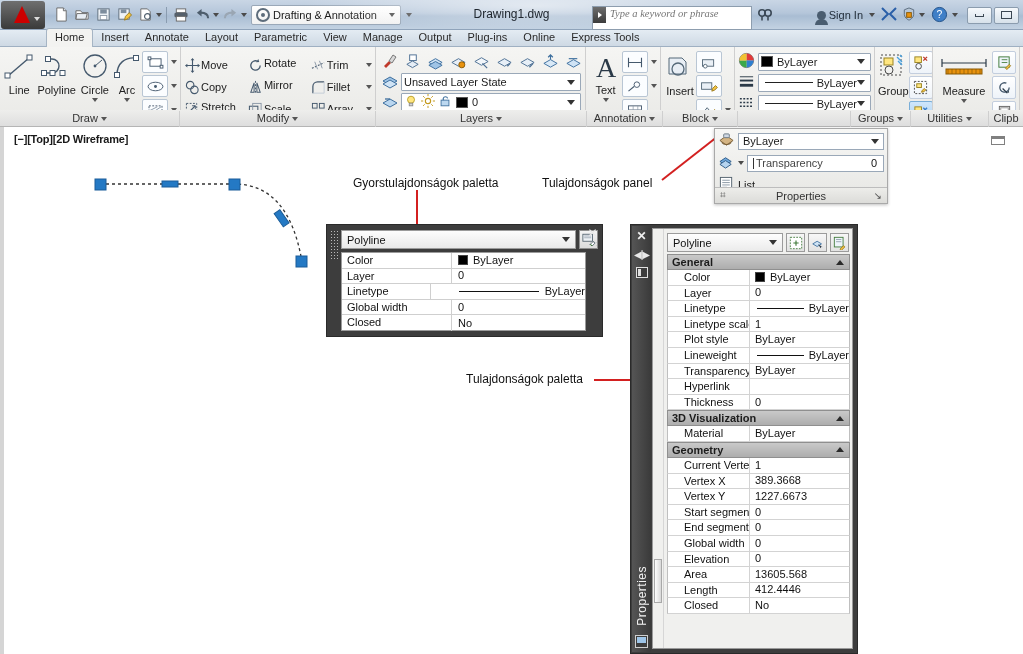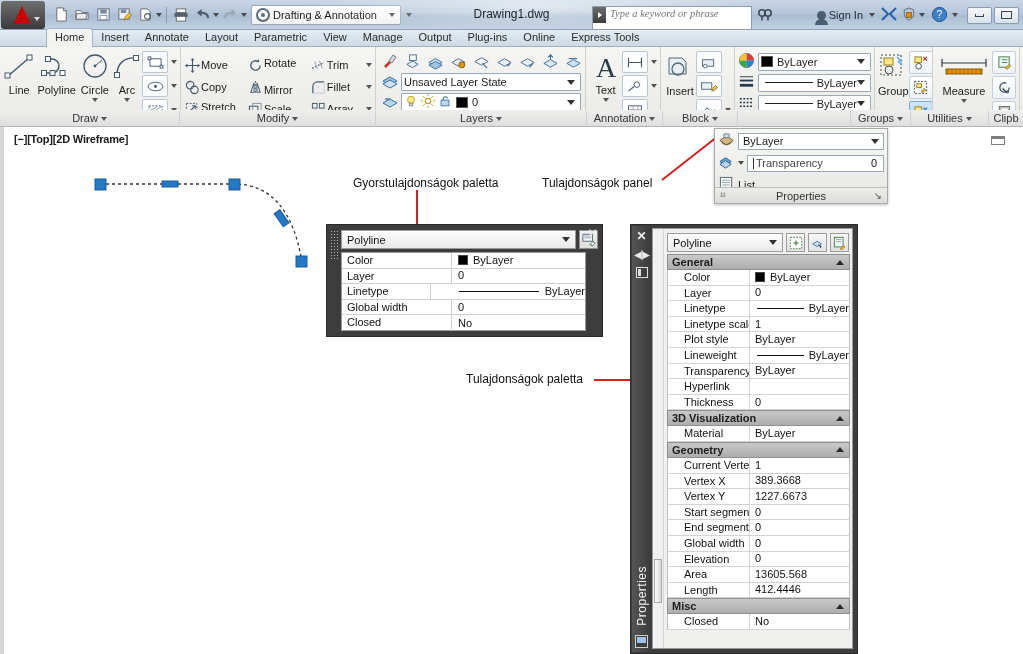--- a/index.html
+++ b/index.html
@@ -615,21 +615,21 @@
       <div class="smallrow">
         <div style="display:flex;align-items:center;width:62px">
           <span class="ic">
             <svg width="15" height="15" viewBox="0 0 16 16">
                 <circle cx="5.5" cy="5.5" r="4" fill="none" stroke="#45596d" stroke-width="1.2"></circle>
                 <circle cx="10" cy="10.5" r="4" fill="none" stroke="#45596d" stroke-width="1.2"></circle>
               </svg>
           </span>
           <span>Copy</span>
         </div>
-        <div style="display:flex;align-items:flex-end;width:62px">
+        <div style="display:flex;align-items:flex-start;width:62px">
           <span class="ic">
             <svg width="15" height="15" viewBox="0 0 16 16">
                 <path d="M8 1v14" stroke="#45596d" stroke-dasharray="2 1.5"></path>
                 <path d="M6.5 3L3 13h3.5zM9.5 3L13 13H9.5z" fill="none" stroke="#45596d" stroke-width="1.1"></path>
               </svg>
           </span>
           <span>Mirror</span>
         </div>
         <div style="display:flex;align-items:center;width:52px">
           <span class="ic">
@@ -1216,24 +1216,20 @@
           </div>
           <div class="prow">
             <div class="pk">Area</div>
             <div class="pv">13605.568</div>
           </div>
           <div class="prow">
             <div class="pk">Length</div>
             <div class="pv">412.4446</div>
           </div>
 
-          <div class="grp">
-            <span>Misc</span>
-            <span class="up"></span>
-          </div>
           <div class="prow">
             <div class="pk">Closed</div>
             <div class="pv">No</div>
           </div>
 
         </div>
       </div>
     </div>
   </div>
 

